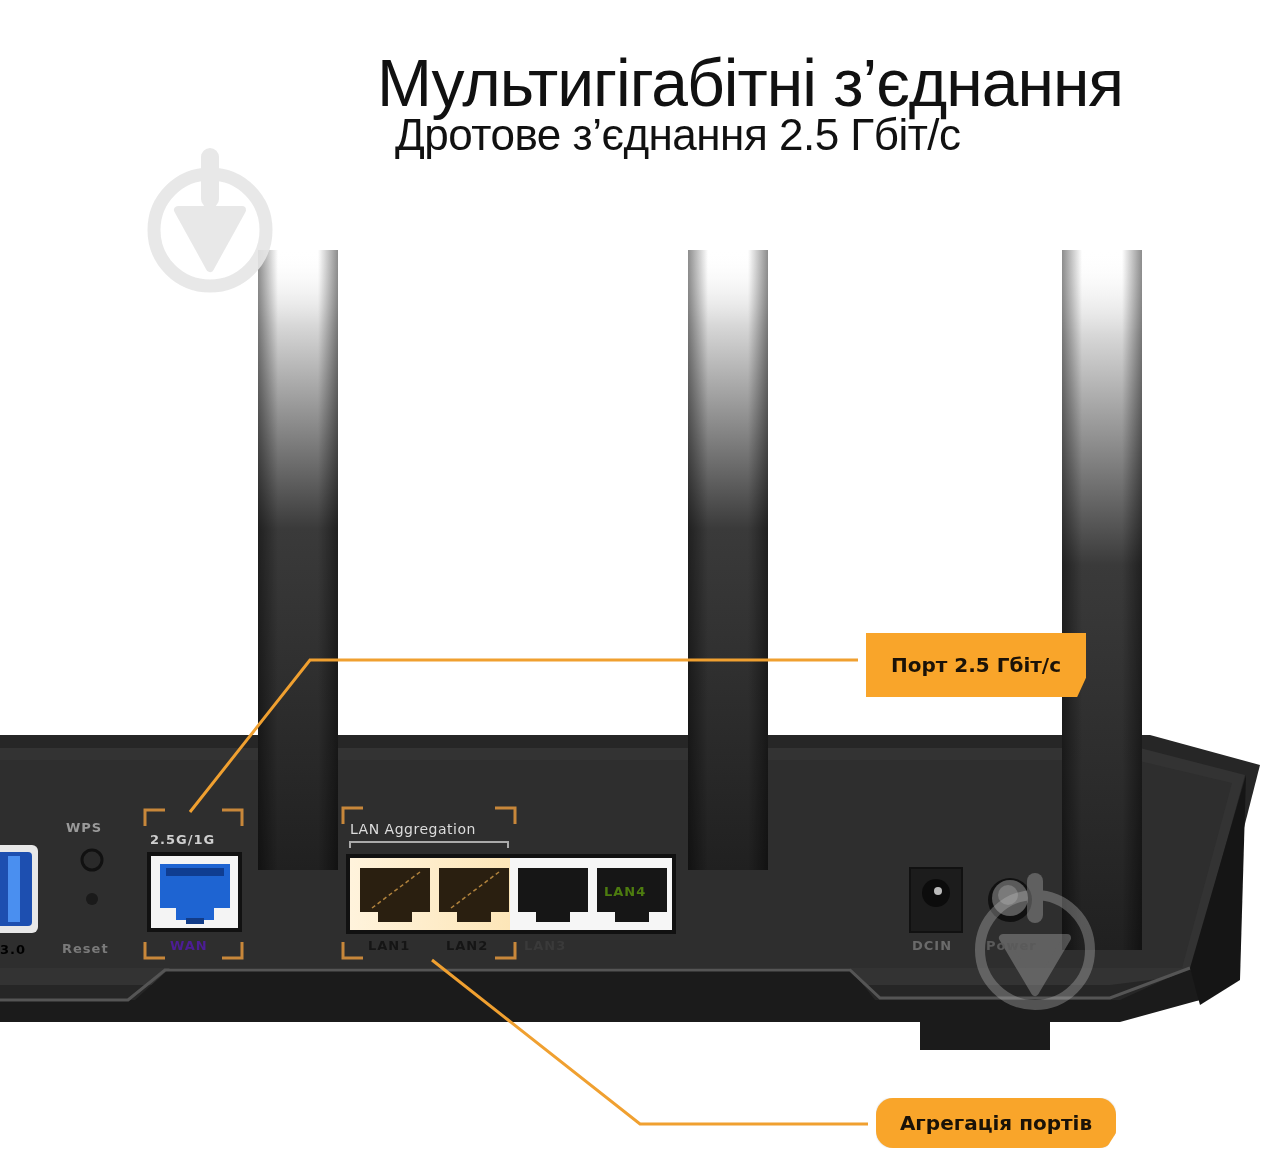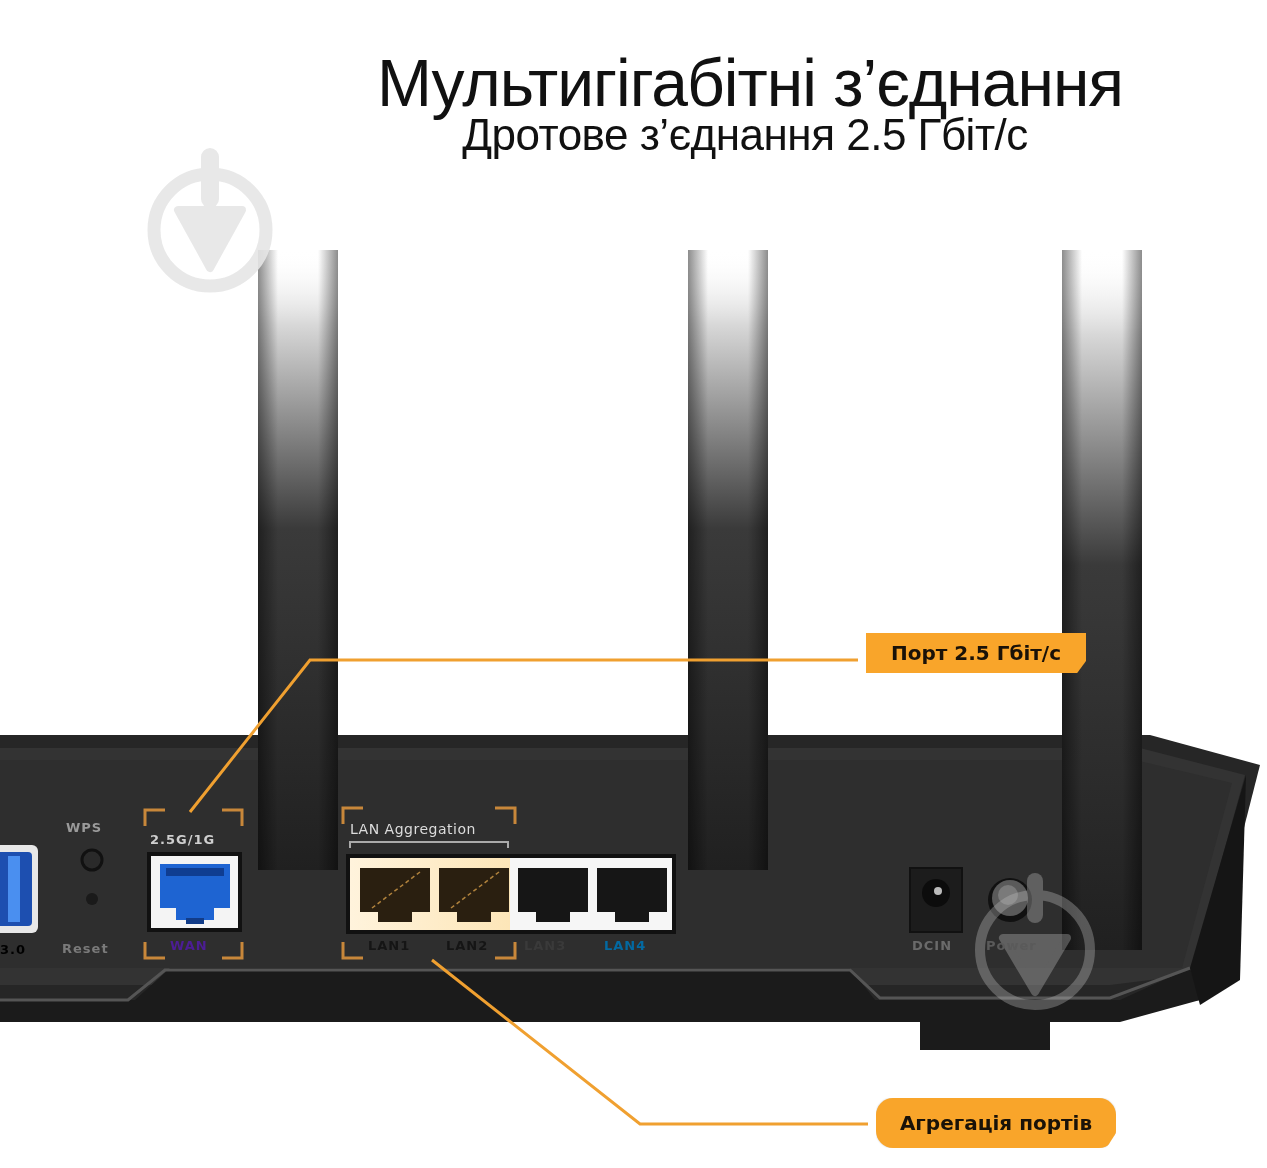--- a/index.html
+++ b/index.html
@@ -1,30 +1,30 @@
 <!DOCTYPE html>
 <html><head>
 <meta charset="utf-8">
 <style>
   html, body { margin: 0; padding: 0; background: #ffffff; }
   body { width: 1267px; height: 1168px; position: relative; overflow: hidden;
          font-family: "DejaVu Sans", sans-serif; }
   .title { position: absolute; left: 280px; top: 2px; width: 940px; text-align: center;
            font-family: "Liberation Sans", sans-serif; font-size: 66px; color: #111;
            letter-spacing: -1px; white-space: nowrap; margin-top: 43px; }
-  .subtitle { position: absolute; left: 395px; top: 110px; width: 700px; text-align: center;
+  .subtitle { position: absolute; left: 395px; top: 110px; width: 700px; 
               font-family: "Liberation Sans", sans-serif; font-size: 44px; color: #111;
               white-space: nowrap; letter-spacing: -0.5px; }
   .scene { position: absolute; left: 0; top: 0; width: 1267px; height: 1168px; }
   .callout { position: absolute; background: #f9a52a; color: #1a1208;
              font-family: "DejaVu Sans", sans-serif; font-weight: bold; font-size: 20px;
              display: flex; align-items: center; justify-content: center;
              clip-path: polygon(0 0, 100% 0, 100% 70%, 96% 100%, 0 100%);
              box-shadow: 0 0 2px rgba(0,0,0,0.2); }
-  .callout-port { left: 866px; top: 633px; width: 220px; height: 40px; }
+  .callout-port { left: 866px; top: 633px; width: 220px; height: 64px; }
   .callout-agg { left: 876px; top: 1098px; width: 240px; height: 50px; border-radius: 17px; }
   .lbl { position: absolute; font-family: "DejaVu Sans", sans-serif; font-weight: bold;
          font-size: 13px; letter-spacing: 1px; white-space: nowrap; }
 </style>
 </head>
 <body>
 
 <div class="title">Мультигігабітні з’єднання</div>
 <div class="subtitle">Дротове з’єднання 2.5 Гбіт/с</div>
 
@@ -156,18 +156,18 @@
 
 <div class="lbl" style="left:0px;top:942px;color:#000000;">3.0</div>
 <div class="lbl" style="left:66px;top:820px;color:#9a9a9a;">WPS</div>
 <div class="lbl" style="left:62px;top:917px;color:#7a7a7a;margin-top:24px;">Reset</div>
 <div class="lbl" style="left:150px;top:832px;color:#cfcfcf;">2.5G/1G</div>
 <div class="lbl" style="left:170px;top:938px;color:#4c1d95;">WAN</div>
 <div class="lbl" style="left:350px;top:821px;color:#dcdcdc;font-weight:normal;letter-spacing:0.5px;font-size:14px;">LAN Aggregation</div>
 <div class="lbl" style="left:368px;top:938px;color:#151515;">LAN1</div>
 <div class="lbl" style="left:446px;top:938px;color:#151515;">LAN2</div>
 <div class="lbl" style="left:524px;top:938px;color:#3a3a3a;">LAN3</div>
-<div class="lbl" style="left:604px;top:938px;color:#0369a1;">LAN4</div>
+<div class="lbl" style="left:604px;top:884px;color:#4d7c0f;">LAN4</div>
 <div class="lbl" style="left:912px;top:938px;color:#6a6a6a;">DCIN</div>
 <div class="lbl" style="left:986px;top:938px;color:#5a5a5a;">Power</div>
 
 <div class="callout callout-port">Порт 2.5 Гбіт/с</div>
 <div class="callout callout-agg">Агрегація портів</div>
 
 </body></html>

